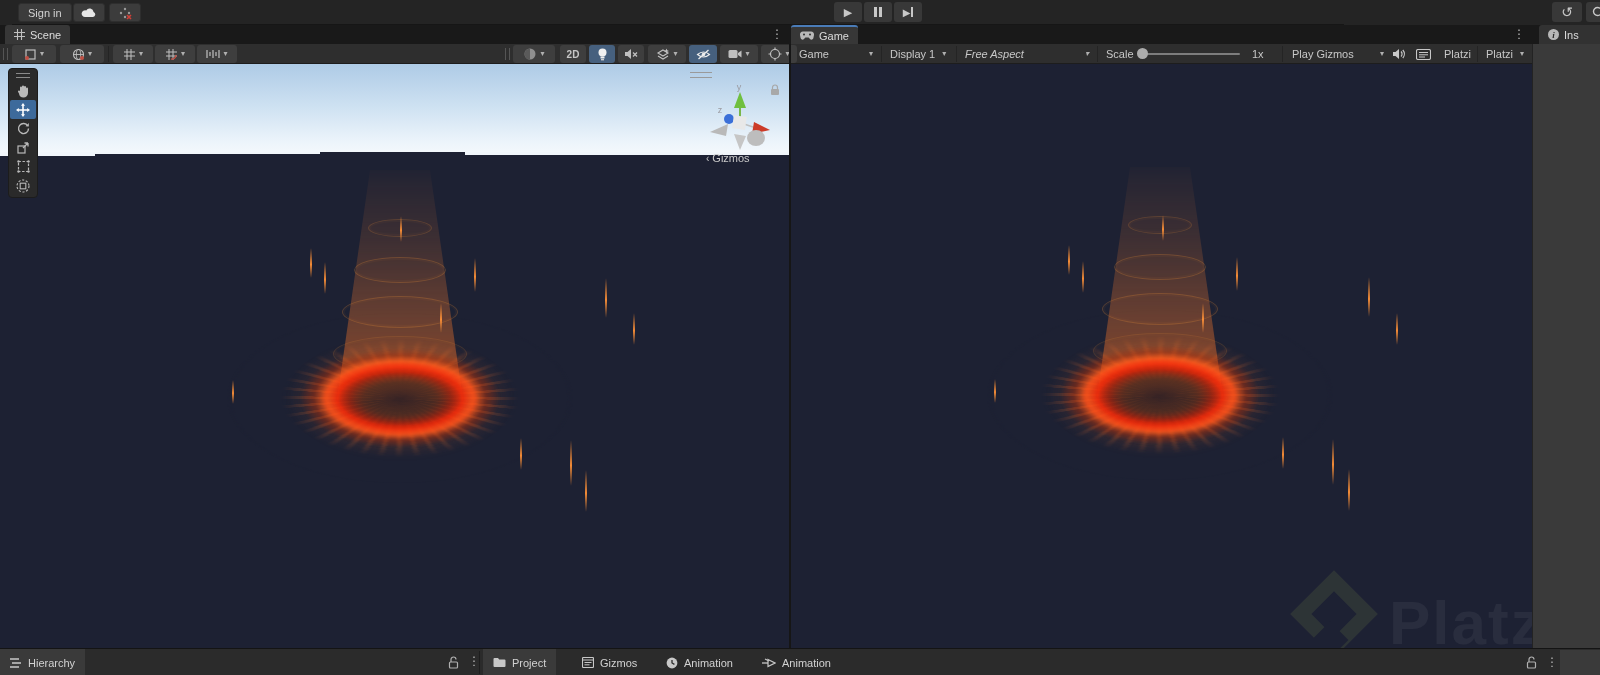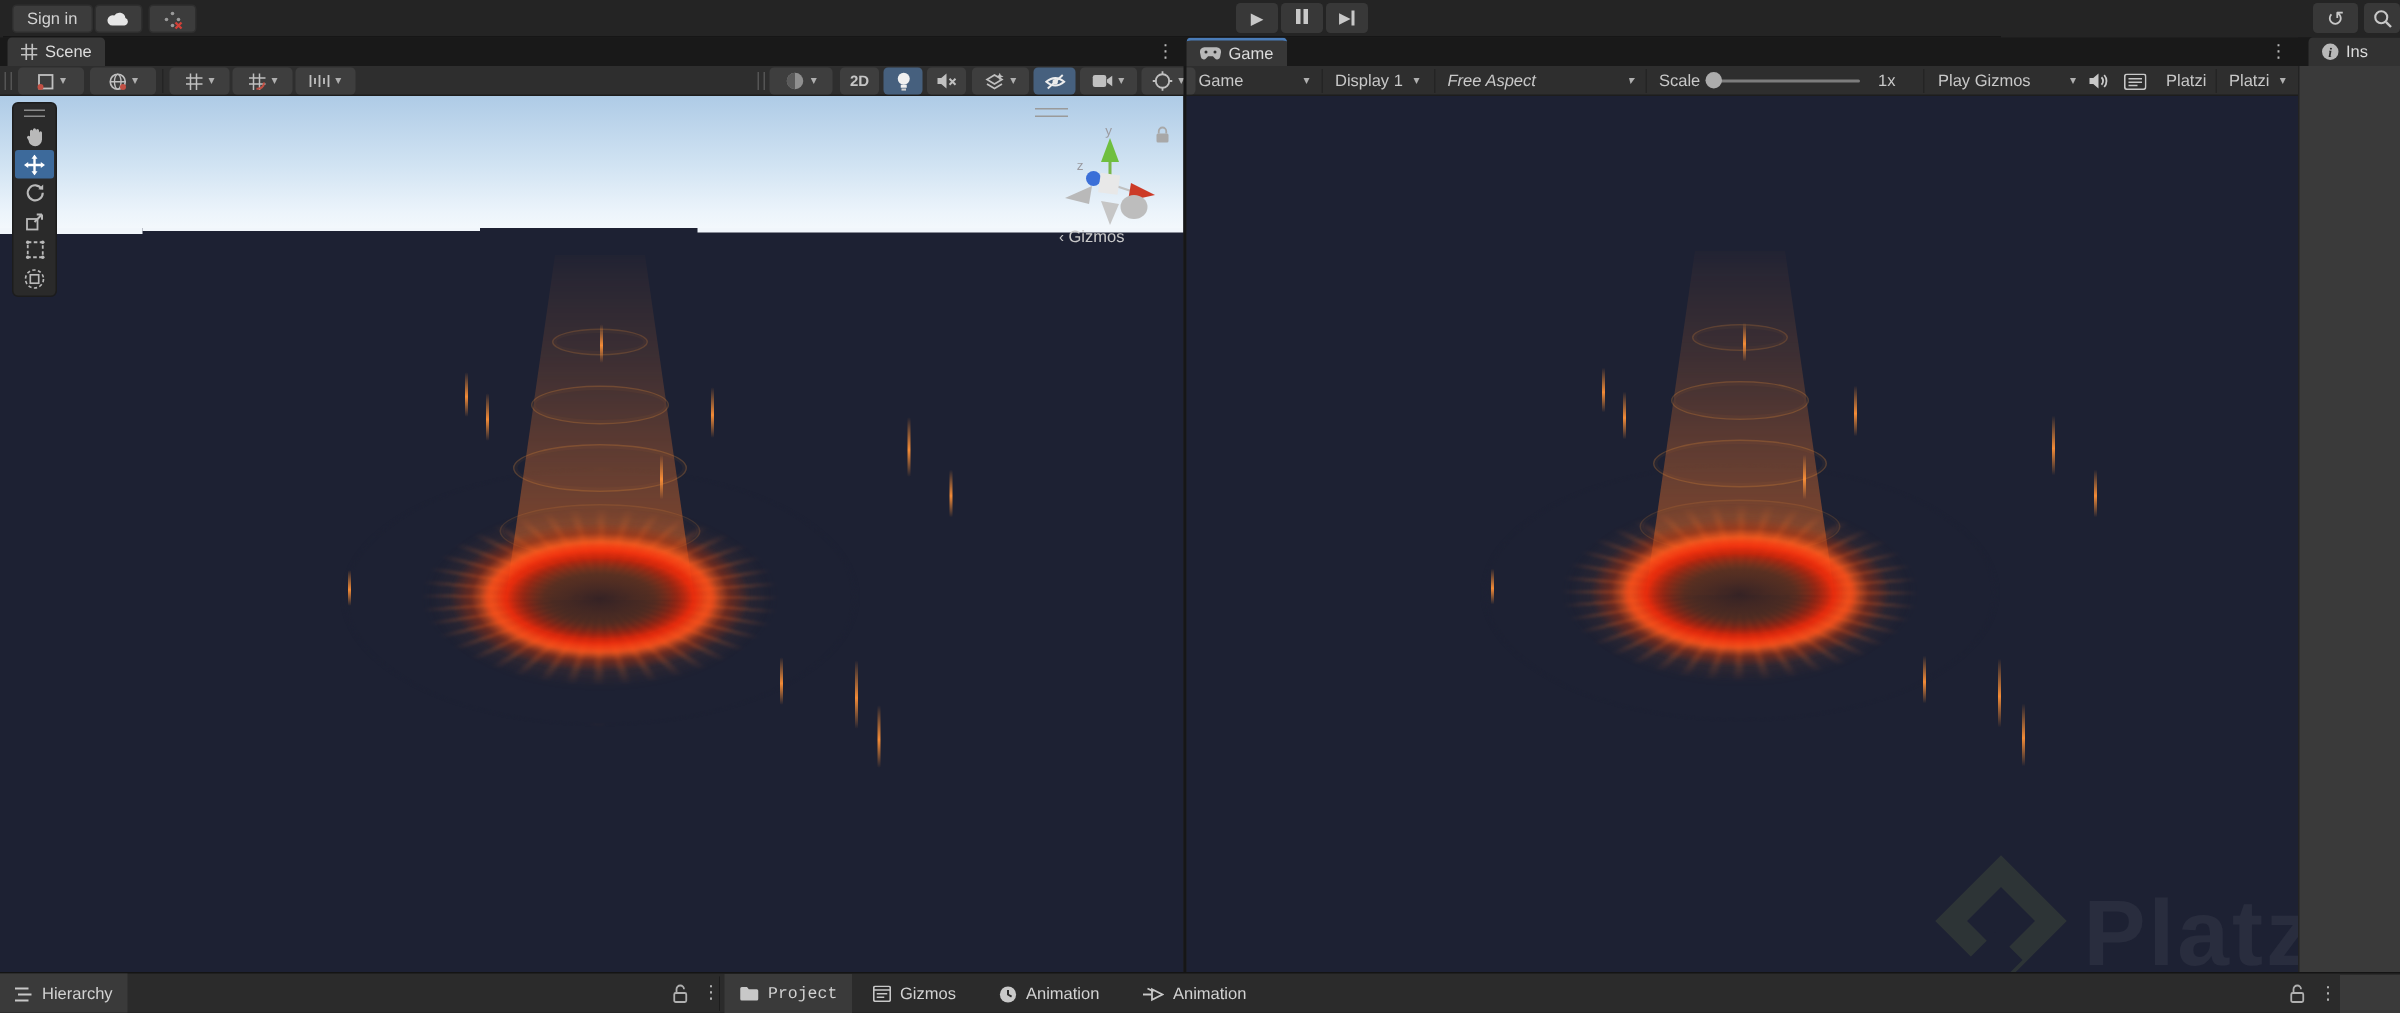--- a/index.html
+++ b/index.html
@@ -2,21 +2,21 @@
 <html><head>
 <meta charset="utf-8">
 <style>
   * { margin:0; padding:0; box-sizing:border-box; }
   html,body { width:1600px; height:675px; overflow:hidden; background:#242424;
     font-family:"Liberation Sans", sans-serif; }
   #app { position:relative; width:1600px; height:675px; background:#242424; }
   .abs { position:absolute; }
 
   
-  .topbar { left:2px; top:0; width:1332px; height:25px; background:#242424; border-bottom:1px solid #161616;padding-left:41px; }
+  .topbar { left:12px; top:0; width:1332px; height:25px; background:#242424; border-bottom:1px solid #161616;padding-left:41px; }
   .tb-btn { position:absolute; top:3px; height:19px; background:#3c3c3c; border:1px solid #2e2e2e;
     border-radius:3px; color:#d2d2d2; font-size:11px; display:flex; align-items:center;
     justify-content:center; padding:0 9px; }
   .play-btn { position:absolute; top:2px; width:28px; height:20px; background:#383838;
     border-radius:3px; display:flex; align-items:center; justify-content:center; color:#c8c8c8; }
   .pbar { display:inline-block; width:3px; height:10px; background:#c8c8c8; margin:0 1px; }
   .stepbar { display:inline-block; width:2px; height:10px; background:#c8c8c8; margin-left:1px; }
   .playtri { font-size:11px; color:#c8c8c8; }
 
   
@@ -490,21 +490,21 @@
 
     <div class="abs" style="left:448px; top:7px;">
       <svg width="11" height="13" viewBox="0 0 11 13">
         <path d="M3 6 V3.5 a2.5 2.5 0 0 1 5 0" fill="none" stroke="#b0b0b0" stroke-width="1.2"></path>
         <rect x="1.5" y="6" width="8" height="6" rx="1" fill="none" stroke="#b0b0b0" stroke-width="1.2"></rect>
       </svg>
     </div>
     <div class="dots" style="left:468px; top:654px; position:fixed;">⋮</div>
     <div class="abs" style="left:479px; top:2px; width:1px; height:23px; background:#1d1d1d;"></div>
 
-    <div class="btab active" style="left:483px;font-family:Liberation Mono, monospace;">
+    <div class="btab active" style="left:483px;">
       <svg width="13" height="11" viewBox="0 0 13 11">
         <path d="M0.5 2 a1 1 0 0 1 1-1 H5 l1.2 1.5 H11.5 a1 1 0 0 1 1 1 V9 a1 1 0 0 1-1 1 H1.5 a1 1 0 0 1-1-1 Z" fill="#c8c8c8"></path>
       </svg>
       <span>Project</span>
     </div>
     <div class="btab" style="left:572px;">
       <svg width="12" height="11" viewBox="0 0 12 11">
         <rect x="0.5" y="0.5" width="11" height="10" rx="1" fill="none" stroke="#c8c8c8" stroke-width="1.1"></rect>
         <path d="M0.5 3 H11.5 M2.5 5.5 H9.5 M2.5 7.8 H7.5" stroke="#c8c8c8" stroke-width="1"></path>
       </svg>

